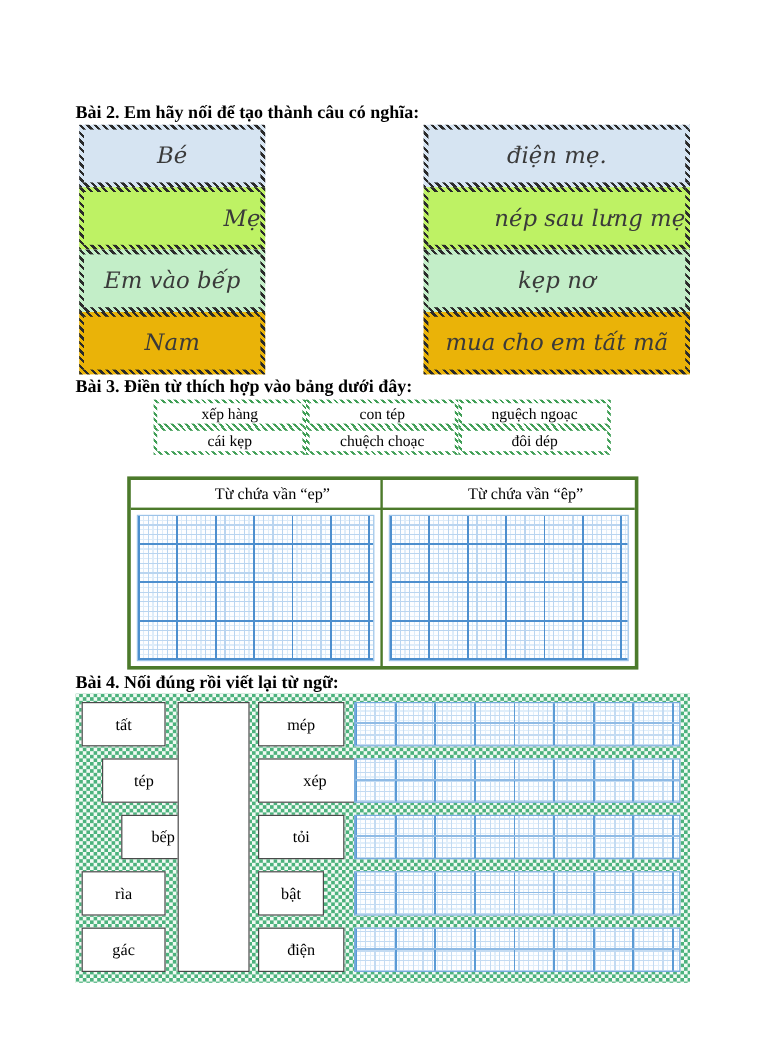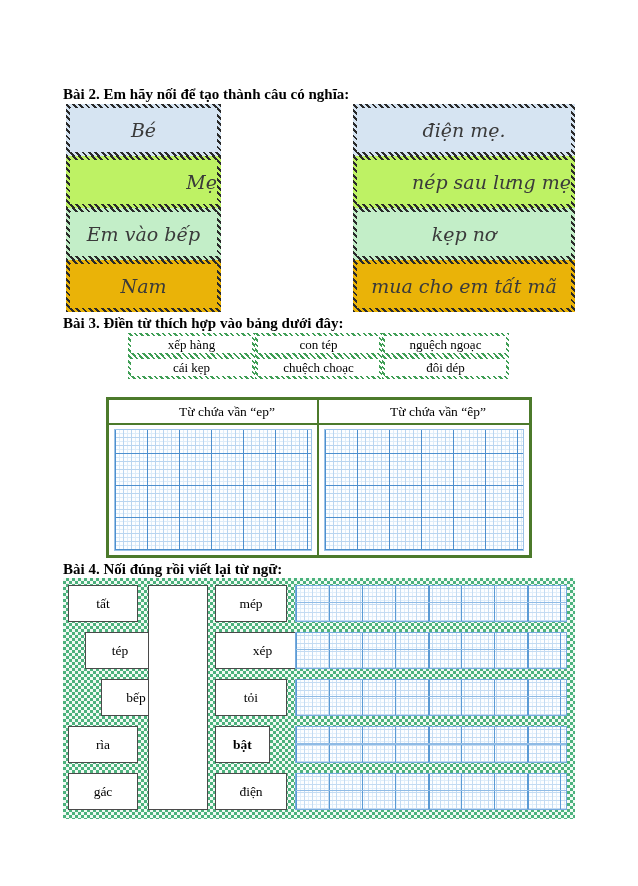--- a/index.html
+++ b/index.html
@@ -130,21 +130,21 @@
     <div class="word-box" style="left:5px;top:54px;width:70px;height:37px;margin-left:17px;">tép</div>
     <div class="word-box" style="left:5px;top:101px;width:70px;height:37px;margin-left:33px;">bếp</div>
     <div class="word-box" style="left:5px;top:148px;width:70px;height:37px;">rìa</div>
     <div class="word-box" style="left:5px;top:195px;width:70px;height:37px;">gác</div>
 
     <div class="word-box" style="left:85px;top:7px;width:60px;height:225px;"></div>
 
     <div class="word-box" style="left:152px;top:7px;width:72px;height:37px;">mép</div>
     <div class="word-box" style="left:152px;top:54px;width:95px;height:37px;">xép</div>
     <div class="word-box" style="left:152px;top:101px;width:72px;height:37px;">tỏi</div>
-    <div class="word-box" style="left:152px;top:148px;width:55px;height:37px;font-weight:bold;">bật</div>
+    <div class="word-box" style="left:152px;top:148px;width:55px;height:37px;">bật</div>
     <div class="word-box" style="left:152px;top:195px;width:72px;height:37px;">điện</div>
 
     <div class="strip" style="left:232px;top:7px;width:272px;height:37px;"></div>
     <div class="strip" style="left:232px;top:54px;width:272px;height:37px;"></div>
     <div class="strip" style="left:232px;top:101px;width:272px;height:37px;"></div>
     <div class="strip" style="left:232px;top:148px;width:272px;height:37px;"></div>
     <div class="strip" style="left:232px;top:195px;width:272px;height:37px;"></div>
   </div>
 
 </div>

